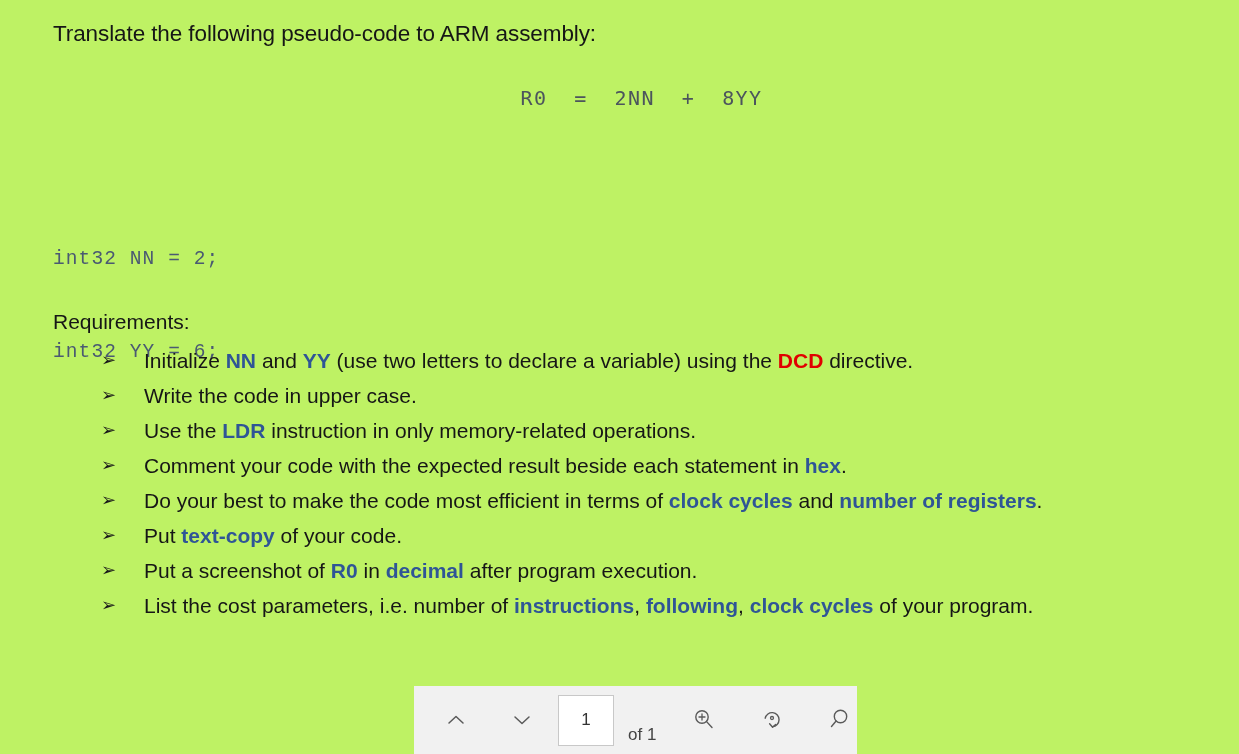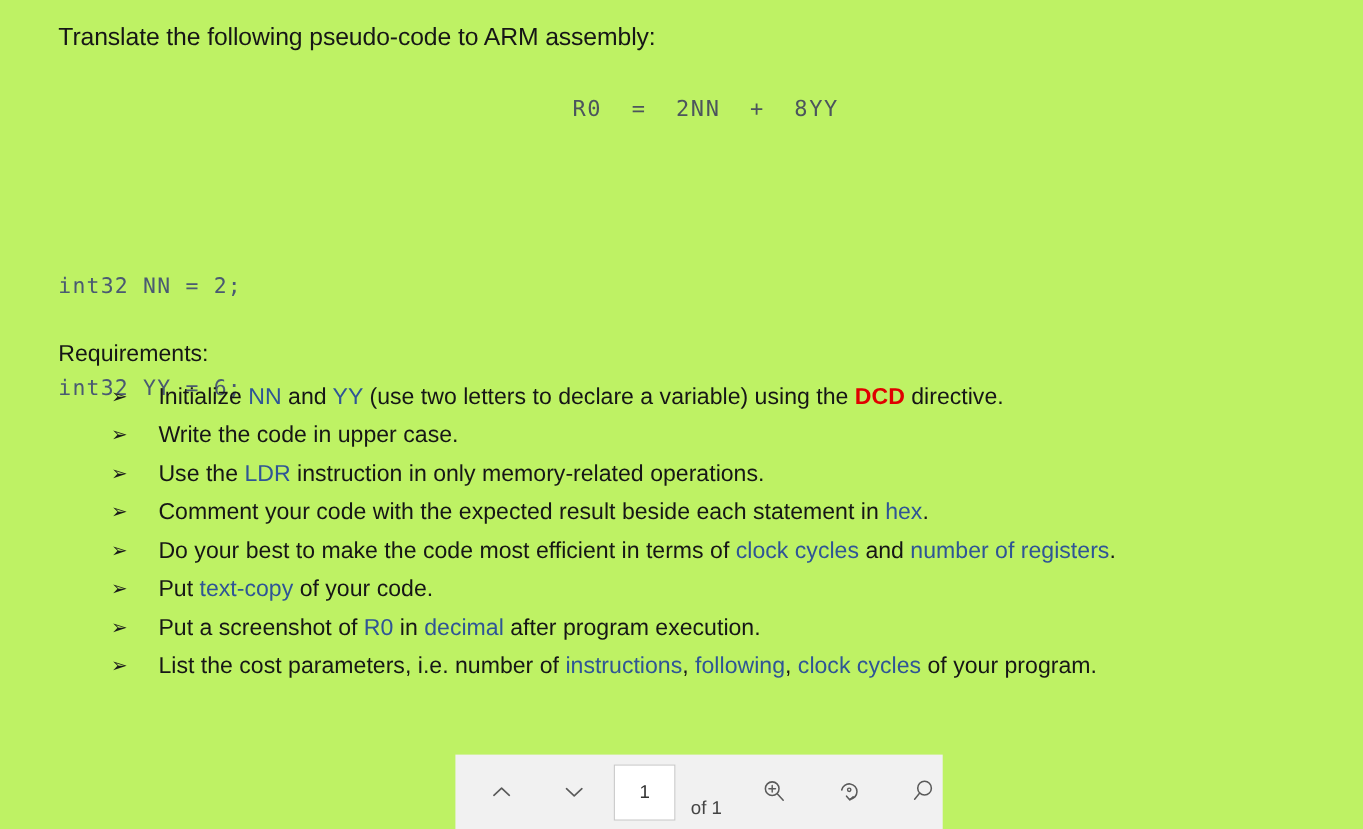--- a/index.html
+++ b/index.html
@@ -54,21 +54,21 @@
     position: absolute;
     left: 53px;
     top: 182px;
     font-family: "DejaVu Sans Mono", "Liberation Mono", monospace;
     font-size: 19.5px;
     line-height: 31px;
     color: #4a5a72;
     letter-spacing: 1.1px;
     white-space: pre;
   }
-  .code-line { display: block; }
+  .code-line { display: block; font-family: Liberation Mono, monospace; }
 
   
   .req-title {
     position: absolute;
     left: 53px;
     top: 308px;
     font-size: 21px;
     line-height: 27px;
     color: #161616;
     white-space: nowrap;
@@ -97,21 +97,21 @@
     top: 0;
     width: 26px;
     font-size: 18px;
     line-height: 35px;
     color: #1a1a1a;
     text-align: left;
   }
   .req-text { display: inline; }
 
   b.kw {
-    font-weight: normal;
+    font-weight: bold;
     color: #2f5596;
   }
   b.kw-red {
     font-weight: bold;
     color: #e00000;
   }
 
   
   .pdf-toolbar {
     position: absolute;

